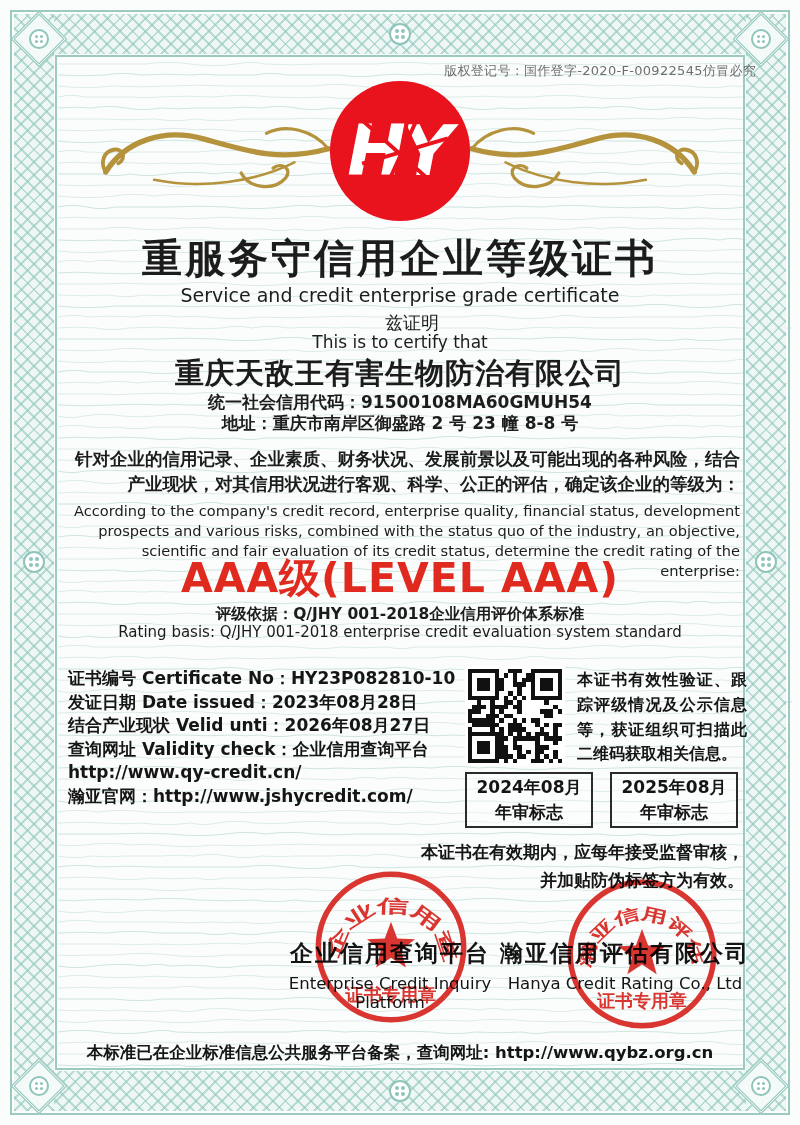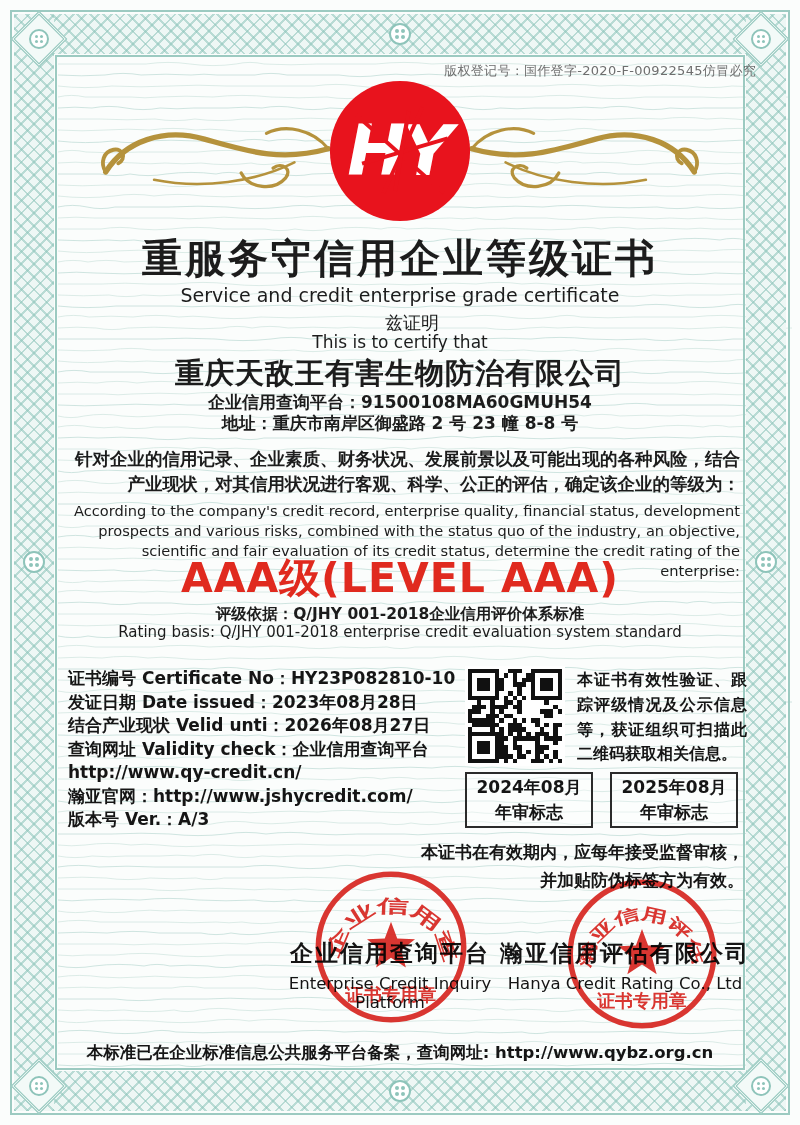--- a/index.html
+++ b/index.html
@@ -224,38 +224,37 @@
         <line x1="84" y1="34" x2="70" y2="116"></line>
       </g>
     </svg>
 
     <div class="center subtitle">Service and credit enterprise grade certificate</div>
     <div class="center title">重服务守信用企业等级证书</div>
     <div class="center certify-cn">兹证明</div>
     <div class="center certify-en">This is to certify that</div>
 
     <div class="center company">重庆天敌王有害生物防治有限公司</div>
-    <div class="center code-line">企业信用查询平台：91500108MA60GMUH54</div>
+    <div class="center code-line">统一社会信用代码：91500108MA60GMUH54</div>
     <div class="center addr-line">地址：重庆市南岸区御盛路 2 号 23 幢 8-8 号</div>
 
     <div class="para para-cn">针对企业的信用记录、企业素质、财务状况、发展前景以及可能出现的各种风险，结合产业现状，对其信用状况进行客观、科学、公正的评估，确定该企业的等级为：</div>
     <div class="para para-en">According to the company's credit record, enterprise quality, financial status, development prospects and various risks, combined with the status quo of the industry, an objective, scientific and fair evaluation of its credit status, determine the credit rating of the enterprise:</div>
 
     <div class="center rating">AAA级(LEVEL AAA)</div>
     <div class="center basis-cn">评级依据：Q/JHY 001-2018企业信用评价体系标准</div>
     <div class="center basis-en">Rating basis: Q/JHY 001-2018 enterprise credit evaluation system standard</div>
 
     <div class="details">
       <div>证书编号 Certificate No：HY23P082810-10</div>
       <div>发证日期 Date issued：2023年08月28日</div>
       <div>结合产业现状 Velid unti：2026年08月27日</div>
       <div>查询网址 Validity check：企业信用查询平台</div>
       <div>http://www.qy-credit.cn/</div>
       <div>瀚亚官网：http://www.jshycredit.com/</div>
-      <div>版本号 Ver.：A/3</div>
     </div>
 
     <div class="qr-box">
       <svg id="qr-svg" viewBox="0 0 21 21" shape-rendering="crispEdges">
           <rect x="0" y="0" width="1" height="1" fill="#111"></rect>
           <rect x="1" y="0" width="1" height="1" fill="#111"></rect>
           <rect x="2" y="0" width="1" height="1" fill="#111"></rect>
           <rect x="3" y="0" width="1" height="1" fill="#111"></rect>
           <rect x="4" y="0" width="1" height="1" fill="#111"></rect>
           <rect x="5" y="0" width="1" height="1" fill="#111"></rect>

